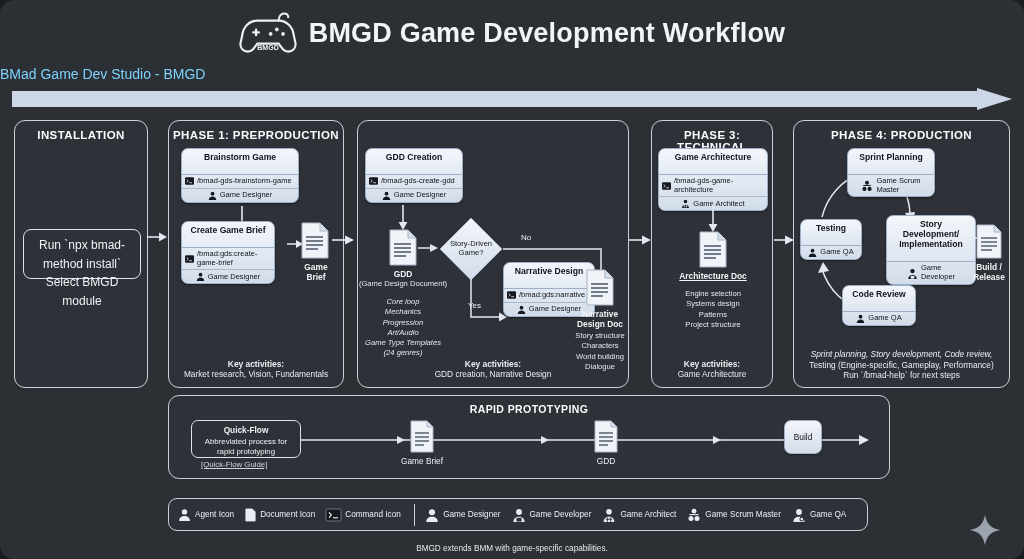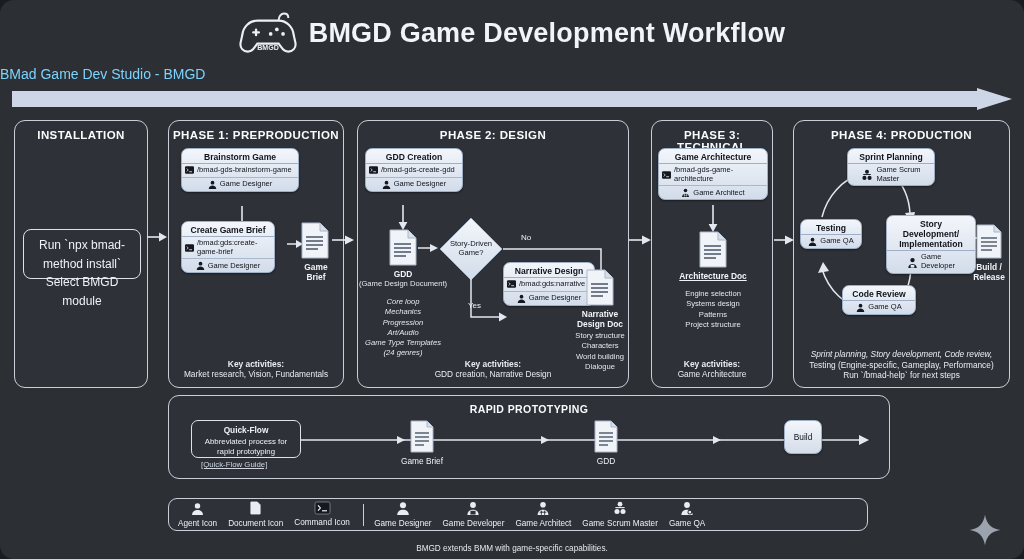--- a/index.html
+++ b/index.html
@@ -48,21 +48,21 @@
     position:absolute;
     background:linear-gradient(#f3f6fb,#d2dcea);
     border:1px solid #9fb0c6;
     border-radius:7px;
     color:#10131a;
     box-shadow:0 1px 2px rgba(0,0,0,.45);
     overflow:hidden;
   }
   .card-head {
     text-align:center; font-size:8.6px; font-weight:bold;
-    padding:3px 2px 1px; border-bottom:1px solid #9fb0c6;
+    padding:3px 2px 12px; border-bottom:1px solid #9fb0c6;
     line-height:1.18;
   }
   .card-row {
     display:flex; align-items:center; gap:3px;
     padding:2px 3px; font-size:7.5px; line-height:1.15;
   }
   .card-row.center { justify-content:center; }
   .nb { border-bottom:1px solid #aab8cb; }
   .cmd-ico { width:9px; height:8px; flex:0 0 auto; }
   .agent-ico { width:9px; height:9px; flex:0 0 auto; }
@@ -115,21 +115,21 @@
   .qf-link {
     position:absolute; font-size:7.8px; color:#cfd6e2;
     text-decoration:underline; white-space:nowrap;
   }
 
   
   #legend {
     position:absolute; border:1.3px solid #c9cfd8; border-radius:9px;
     background:#2e3238; display:flex; align-items:center; padding:0 9px;
   }
-  .lg-item { display:flex; align-items:center; gap:4px; margin-right:11px;flex-direction:column; }
+  .lg-item { display:flex; align-items:center; gap:4px; margin-right:11px; }
   .lg-item span.t { font-size:8.2px; color:#eef1f6; white-space:nowrap; }
   .lg-div { width:1.4px; height:22px; background:#c9cfd8; margin:0 10px 0 2px; }
   .footnote {
     position:absolute; left:0; right:0; bottom:6px; text-align:center;
     font-size:8.2px; color:#e6eaf0;
   }
   .sparkle { position:absolute; right:22px; bottom:12px; width:34px; height:34px; }
 </style>
 </head>
 <body>
@@ -239,21 +239,20 @@
   <div class="doc-label" style="left:280px; top:262px;">
     <span>Game</span><br>
     <span>Brief</span>
   </div>
   <svg style="position:absolute; left:332px; top:233px;" width="24" height="14">
     <path d="M0 7 H14" stroke="#e3e8f0" stroke-width="1.6"></path>
     <path d="M13 2.5 L22 7 L13 11.5 Z" fill="#e3e8f0"></path>
   </svg>
 
   <div class="frame" style="left:357px; top:120px; width:272px; height:268px;">
-    <div class="frame-title">PHASE 2: DESIGN</div>
 
     <div class="card" style="left:7px; top:27px; width:98px;">
       <div class="card-head">GDD Creation</div>
       <div class="card-row nb">
         <svg class="cmd-ico" viewBox="0 0 12 10">
           <rect width="12" height="10" rx="1.6" fill="#15181e"></rect>
           <path d="M2.4 3 L4.3 5 L2.4 7" stroke="#fff" stroke-width="1" fill="none"></path>
           <path d="M5.6 7.3 H9.4" stroke="#fff" stroke-width="1"></path>
         </svg>
         <span>/bmad-gds-create-gdd</span>

